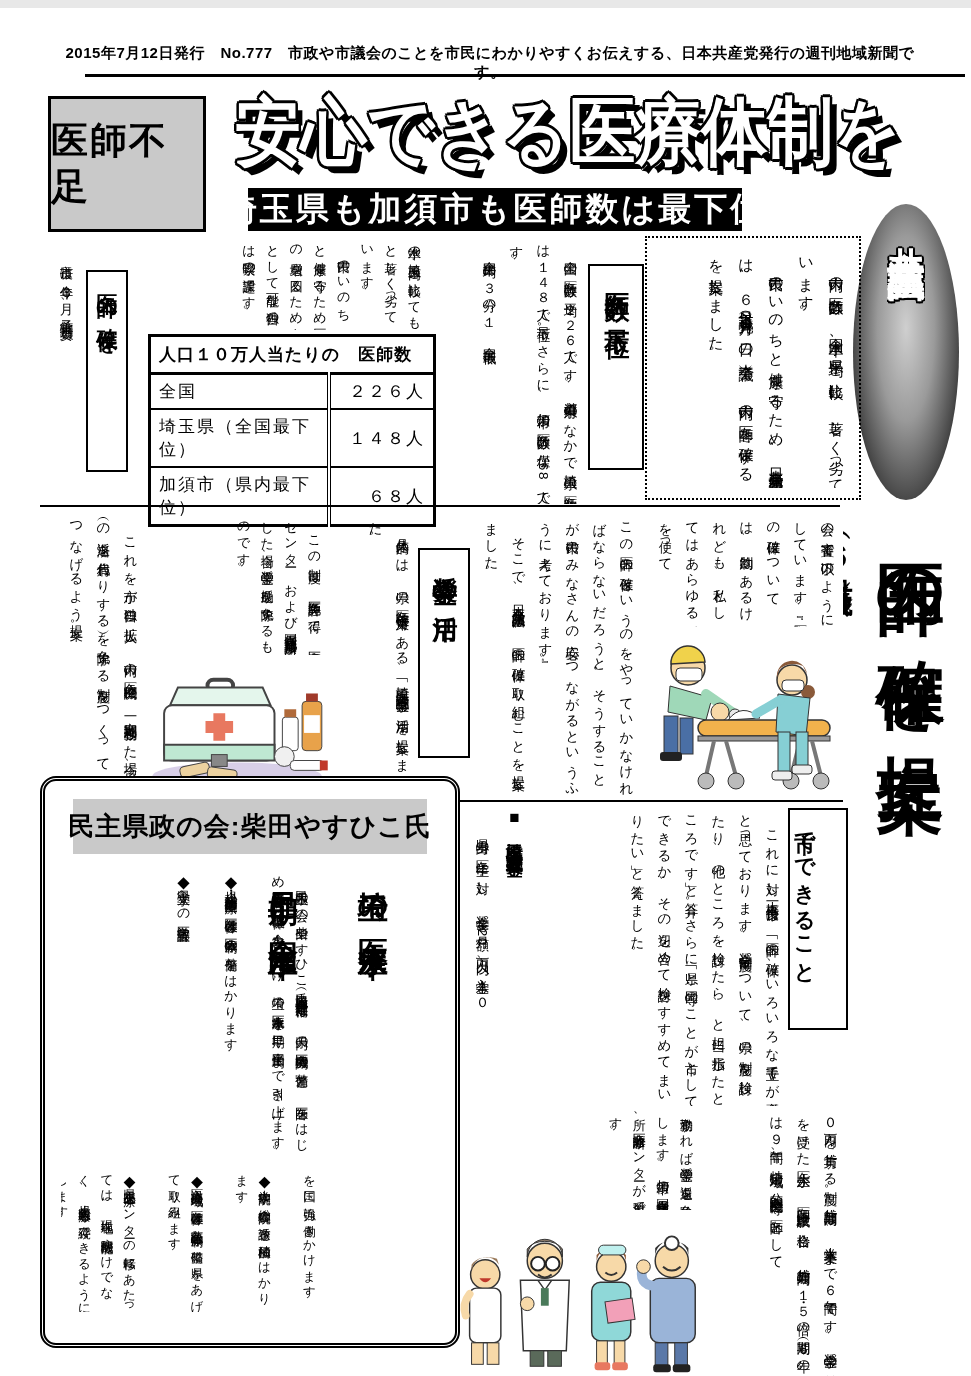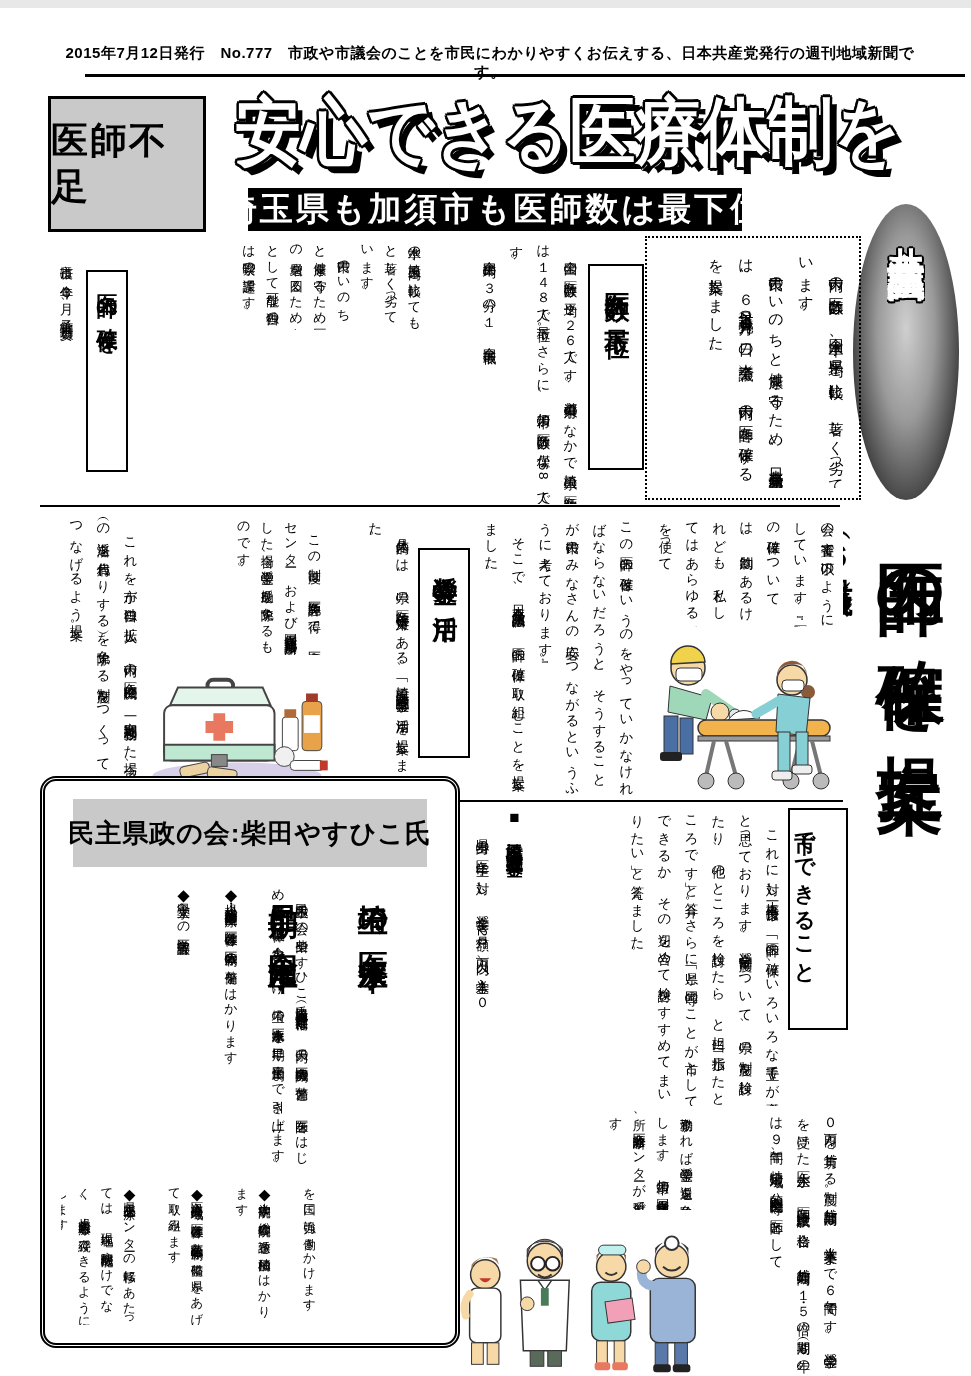--- a/index.html
+++ b/index.html
@@ -88,20 +88,41 @@
   </div>
 
   <div class="abs head-box" style="left:588px;top:256px;width:52px;height:202px;">
     <div class="v hb-txt" style="height:190px;">医師数　最下位</div>
   </div>
   <div class="abs v body-txt" style="left:428px;top:228px;width:156px;height:268px;">　全国の医師数は平均２２６人です。都道府県のなかで埼玉県の医師数は１４８人で最下位。さらに、加須市の医師数は僅か68人です。
 　全国平均の３分の１、全国最低</div>
   <div class="abs v body-sm" style="left:148px;top:228px;width:278px;height:94px;">水準の埼玉県内と比較しても半分以下と著しく劣っています。
 　市民のいのちと健康を守るため医師の増員を図るため市として可能な独自の施策は喫緊の課題です。</div>
 
+  <table class="abs stat-table" style="left:148px;top:326px;">
+    <thead>
+      <tr>
+          <th colspan="2">人口１０万人当たりの　医師数</th>
+        </tr>
+    </thead>
+    <tbody>
+      <tr>
+        <td>全国</td>
+        <td class="num">２２６人</td>
+      </tr>
+      <tr>
+        <td>埼玉県（全国最下位）</td>
+        <td class="num">１４８人</td>
+      </tr>
+      <tr>
+        <td>加須市（県内最下位）</td>
+        <td class="num">６８人</td>
+      </tr>
+    </tbody>
+  </table>
 
   <div class="abs head-box" style="left:86px;top:262px;width:38px;height:198px;">
     <div class="v" style="height:186px;font-size:21px;letter-spacing:3px;">医師の確保を</div>
   </div>
   <div class="abs v body-txt" style="left:48px;top:232px;width:32px;height:262px;">　市長は今年３月、予算特別委員</div>
 
   <div class="abs rule" style="left:40px;top:497px;width:800px;height:1.5px;"></div>
 
   <div class="abs v body-txt" style="left:643px;top:505px;width:198px;height:114px;">会の審査で以下のように答弁しています。『医師の確保については、制約はあるけれども、私としてはあらゆる手段を使って</div>
 
@@ -229,21 +250,21 @@
       <path d="M207 78 q-16 -2 -12 -18" stroke="#9ab4d8" stroke-width="10" fill="none" stroke-linecap="round"></path>
       <circle cx="196" cy="58" r="7" fill="#f7d9a8" stroke="#333"></circle>
       <rect x="208" y="136" width="13" height="24" fill="#5a78a8" stroke="#333"></rect>
       <rect x="228" y="136" width="13" height="24" fill="#5a78a8" stroke="#333"></rect>
       <rect x="206" y="158" width="18" height="8" rx="3" fill="#222"></rect>
       <rect x="226" y="158" width="18" height="8" rx="3" fill="#222"></rect>
     </svg>
   </div>
 
   <div class="abs shibata-box" style="left:40px;top:768px;width:410px;height:562px;">
-    <div class="shibata-header" style="margin:18px 28px 0 28px;height:68px;">民主県政の会:柴田やすひこ氏</div>
+    <div class="shibata-header" style="margin:18px 28px 0 28px;height:55px;">民主県政の会:柴田やすひこ氏</div>
     <div style="position:relative;margin:10px 12px 0 12px;height:448px;">
 
       <div class="v shibata-headline" style="position:absolute;right:2px;top:4px;height:440px;">
         <span style="display:block;">埼玉の医療水準</span>
         <span style="display:block;">早期に全国水準に</span>
       </div>
 
       <div class="v body-sm" style="position:absolute;left:4px;top:2px;width:276px;height:294px;">
         <p style="margin:0;">　民主県政の会の柴田やすひこ氏（埼玉県知事選挙予定候補）は、県内の医療機関の整備」と、医師をはじめ医療従事者の養成・確保に全力をあげ、埼玉の医療水準を早期に全国平均まで引き上げます。</p>
         <p style="margin:0;">◆小児科・産科・周産期医療の医師確保と医療体制の整備をはかります</p>

